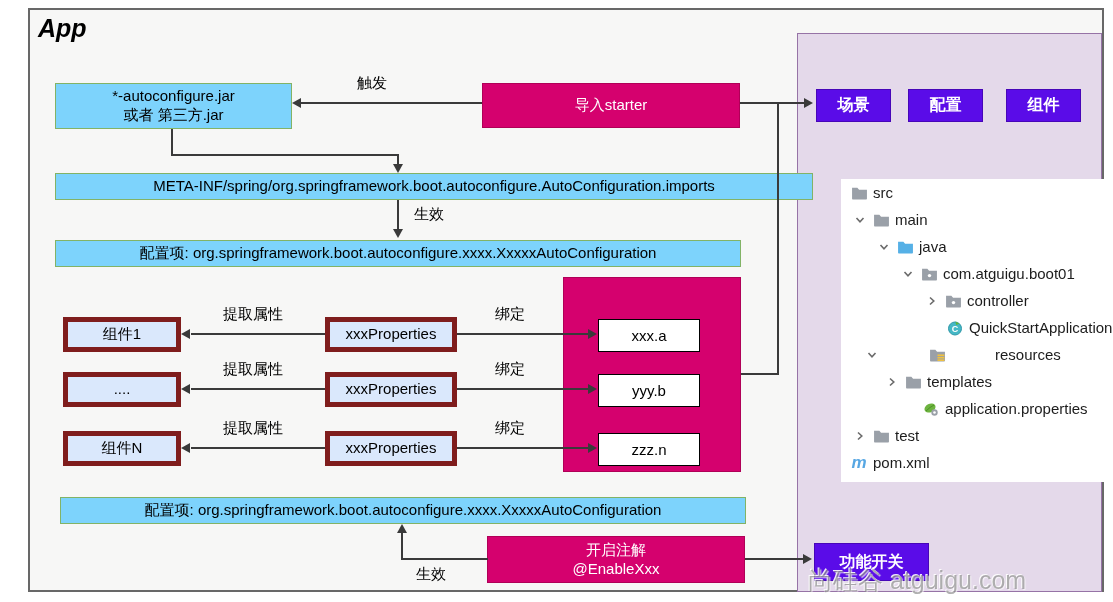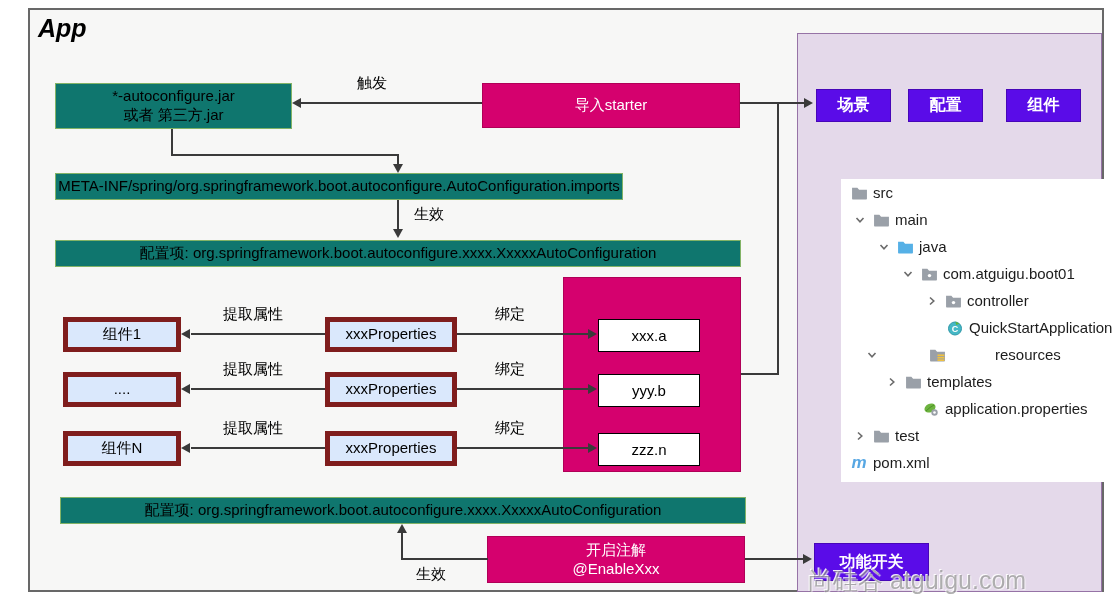--- a/index.html
+++ b/index.html
@@ -9,21 +9,21 @@
 
   
   .app-frame{position:absolute;left:28px;top:8px;width:1076px;height:584px;
              background:#f7f7f6;border:2px solid #686868;z-index:1;}
   .app-title{position:absolute;left:38px;top:14px;font-size:25px;font-weight:bold;
              font-style:italic;z-index:3;}
 
   
   .box{position:absolute;display:flex;align-items:center;justify-content:center;
        text-align:center;z-index:3;line-height:1.25;}
-  .green{background:#0f766e;border:1px solid #82b366;font-size:15px;}
+  .green{background:#7dd3fc;border:1px solid #82b366;font-size:15px;}
   .blue{background:#dae8fc;border:5px solid #7f1d1d;font-size:15px;}
   .pinkbox{background:#d5016e;border:1px solid #b00057;color:#fff;font-size:15px;}
   .purple{background:#5a0ce8;border:1px solid #4706b8;color:#fff;font-size:16px;font-weight:bold;}
 
   .pink-panel{position:absolute;left:563px;top:277px;width:178px;height:195px;
               background:#d5016e;border:1px solid #b00057;z-index:3;}
   .pink-title{position:absolute;left:4px;top:3px;width:168px;height:25px;
               border:1px solid rgba(40,0,20,.55);color:#fff;font-size:14px;
               display:flex;align-items:center;justify-content:center;}
   .pink-item{position:absolute;left:34px;width:102px;height:33px;background:#fff;
@@ -65,21 +65,21 @@
   <div class="app-title">App</div>
 
   <div class="box green" style="left:55px;top:83px;width:237px;height:46px;">
     <div>
       <div>*-autoconfigure.jar</div>
       <div>或者 第三方.jar</div>
     </div>
   </div>
   <div class="box pinkbox" style="left:482px;top:83px;width:258px;height:45px;">导入starter</div>
 
-  <div class="box green" style="left:55px;top:173px;width:568px;height:27px;">META-INF/spring/org.springframework.boot.autoconfigure.AutoConfiguration.imports</div>
+  <div class="box green" style="left:55px;top:173px;width:758px;height:27px;">META-INF/spring/org.springframework.boot.autoconfigure.AutoConfiguration.imports</div>
   <div class="box green" style="left:55px;top:240px;width:686px;height:27px;">配置项: org.springframework.boot.autoconfigure.xxxx.XxxxxAutoConfiguration</div>
   <div class="box green" style="left:60px;top:497px;width:686px;height:27px;">配置项: org.springframework.boot.autoconfigure.xxxx.XxxxxAutoConfiguration</div>
 
   <div class="box pinkbox" style="left:487px;top:536px;width:258px;height:47px;">
     <div>
       <div>开启注解</div>
       <div>@EnableXxx</div>
     </div>
   </div>
 

